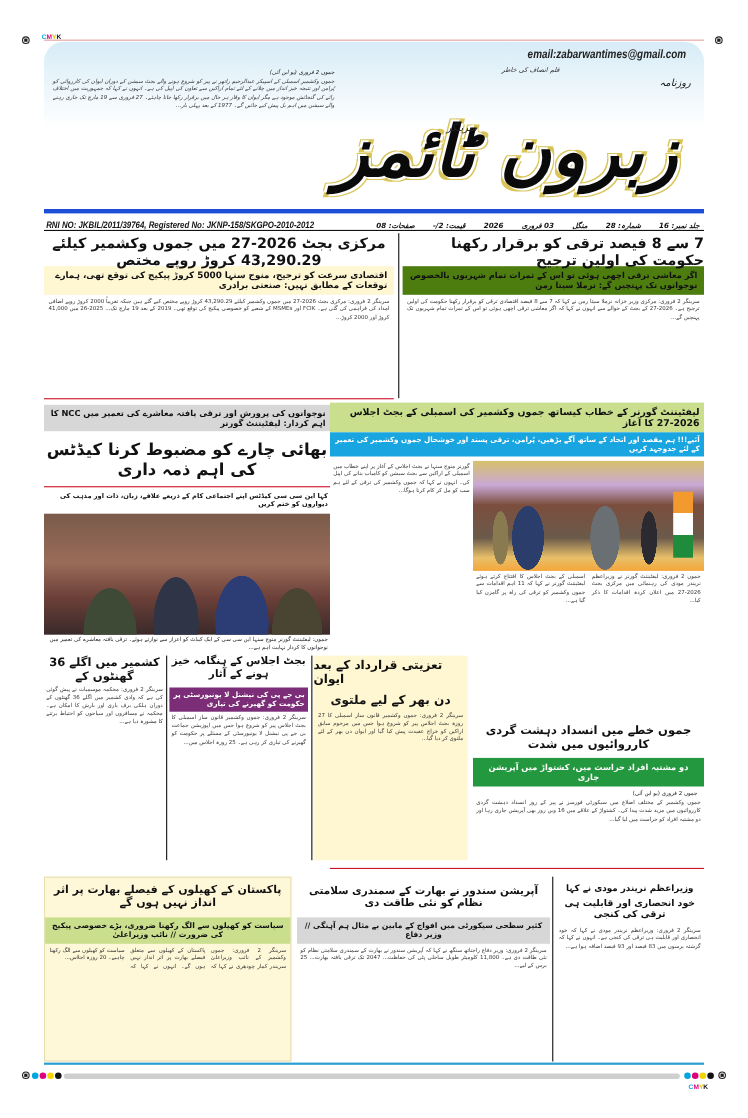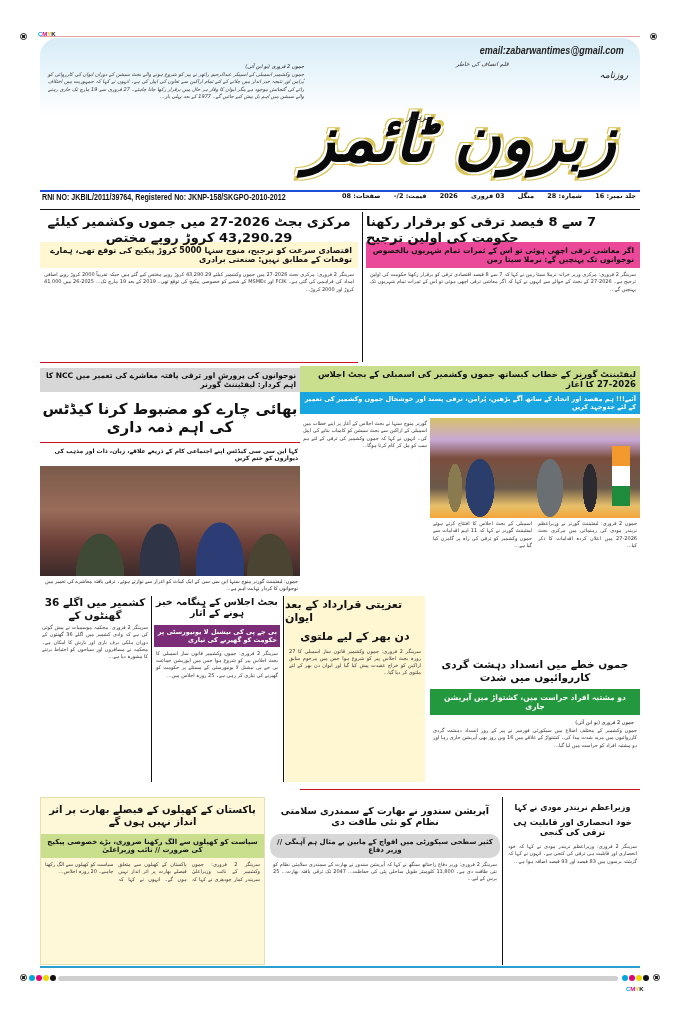--- a/index.html
+++ b/index.html
@@ -23,30 +23,30 @@
   .logo-text { position: absolute; right: 0; top: 0; font-family: "DejaVu Serif", serif; font-size: 64px; font-weight: bold; color: #0a0a0a;
     text-shadow: 2px 2px 0 #fff, -2px -2px 0 #fff, 3px 3px 0 #d9c45a, -3px 3px 0 #d9c45a, 3px -3px 0 #d9c45a, -3px -3px 0 #d9c45a; letter-spacing: -4px; line-height: 110px; white-space: nowrap; }
   .logo-city { position: absolute; left: 70px; top: 28px; font-size: 9px; color: #222; }
   .mast-story { position: absolute; left: 0; top: 22px; width: 270px; }
   .mast-story h2 { font-size: 12px; font-weight: bold; padding: 0 12px 2px 0; border-bottom: 1px solid #111; margin-left: 20px; }
   .dateline { font-size: 5px; margin-top: 3px; padding-right: 6px; }
   .bodytext { font-size: 5px; line-height: 7.3px; color: #333; text-align: justify; }
   .mast-story .bodytext { padding: 2px 6px 0 8px; }
 
   
-  .infobar { position: absolute; left: 40px; top: 190px; width: 600px; height: 20px; border-top: 2px solid #1d4ed8; border-bottom: 1px solid #111; display: flex; align-items: flex-start; font-size: 7px; font-weight: bold; }
+  .infobar { position: absolute; left: 40px; top: 190px; width: 600px; height: 20px; border-top: 4px solid #1d4ed8; border-bottom: 1px solid #111; display: flex; align-items: flex-end; font-size: 7px; font-weight: bold; font-style: italic; }
   .rni { font-family: "Liberation Sans", sans-serif; font-size: 8.5px; transform: scaleX(0.84); transform-origin: left; white-space: nowrap; margin-left: 2px; width: 300px; }
   .info-items { flex: 1; display: flex; justify-content: space-between; padding: 0 4px 0 0; direction: rtl; }
   .info-items span { font-size: 6.5px; }
 
   
   .hl { font-weight: bold; text-align: center; line-height: 1.2; }
   .col-sep { position: absolute; width: 1px; background: #111; }
   .box-yellow { background: #fff6d2; }
-  .box-pink { background: #ec4899; }
+  .box-pink { background: #4d7c0f; }
   .box-green { background: #c9df8e; }
   .box-grey { background: #d7d7d7; }
   .box-blue { background: #19a5df; color: #fff; }
   .box-purple { background: #7b2d77; color: #fff; }
   .box-darkgreen { background: #23983f; color: #fff; }
   .redline { height: 1px; background: #c12; }
 
   .photo { position: absolute; overflow: hidden; }
   .photo1 { background:
       radial-gradient(ellipse 40px 70px at 60px 110px, #3f4a36 60%, transparent 61%),
@@ -102,21 +102,21 @@
 </div>
 
 <div class="col-sep" style="left:362px;top:212px;height:150px;"></div>
 <div class="abs" style="left:40px;top:214px;width:318px;">
   <div class="hl rtl" style="font-size:13px;text-align:center;height:24px;">مرکزی بجٹ 2026-27 میں جموں وکشمیر کیلئے 43,290.29 کروڑ روپے مختص</div>
   <div class="box-yellow rtl" style="font-size:8px;font-weight:bold;padding:4px 6px;margin-top:4px;">اقتصادی سرعت کو ترجیح، منوج سنہا 5000 کروڑ پیکیج کی توقع تھی، ہمارے توقعات کے مطابق نہیں: صنعتی برادری</div>
   <div class="bodytext rtl" style="padding:3px 4px;height:88px;overflow:hidden;">سرینگر 2 فروری: مرکزی بجٹ 2026-27 میں جموں وکشمیر کیلئے 43,290.29 کروڑ روپے مختص کیے گئے ہیں جبکہ تقریباً 2000 کروڑ روپے اضافی امداد کی فراہمی کی گئی ہے۔ FCIK اور MSMEs کے شعبے کو خصوصی پیکیج کی توقع تھی۔ 2019 کے بعد 19 مارچ تک... 2025-26 میں 41,000 کروڑ اور 2000 کروڑ...</div>
   <div class="redline" style="margin-top:6px;"></div>
 </div>
 <div class="abs" style="left:366px;top:214px;width:274px;">
-  <div class="hl rtl" style="font-size:13px;text-align:left;height:24px;">7 سے 8 فیصد ترقی کو برقرار رکھنا حکومت کی اولین ترجیح</div>
+  <div class="hl rtl" style="font-size:13px;text-align:right;height:24px;">7 سے 8 فیصد ترقی کو برقرار رکھنا حکومت کی اولین ترجیح</div>
   <div class="box-pink rtl" style="font-size:7.5px;font-weight:bold;padding:4px 6px;margin-top:4px;">اگر معاشی ترقی اچھی ہوئی تو اس کے ثمرات تمام شہریوں بالخصوص نوجوانوں تک پہنچیں گے: نرملا سیتا رمن</div>
   <div class="bodytext rtl" style="padding:3px 4px;height:88px;overflow:hidden;">سرینگر 2 فروری: مرکزی وزیر خزانہ نرملا سیتا رمن نے کہا کہ 7 سے 8 فیصد اقتصادی ترقی کو برقرار رکھنا حکومت کی اولین ترجیح ہے۔ 2026-27 کے بجٹ کے حوالے سے انہوں نے کہا کہ اگر معاشی ترقی اچھی ہوئی تو اس کے ثمرات تمام شہریوں تک پہنچیں گے...</div>
 </div>
 
 <div class="abs" style="left:40px;top:368px;width:260px;">
   <div class="box-grey rtl" style="font-size:7.5px;font-weight:bold;padding:3px 4px;">نوجوانوں کی پرورش اور ترقی یافتہ معاشرے کی تعمیر میں NCC کا اہم کردار: لیفٹیننٹ گورنر</div>
   <div class="hl rtl" style="font-size:15px;padding:8px 0 4px;text-align:center;">بھائی چارے کو مضبوط کرنا کیڈٹس کی اہم ذمہ داری</div>
   <div class="redline" style="margin:2px 0 2px;"></div>
   <div class="rtl" style="font-size:6px;font-weight:bold;padding:2px 2px;">کہا این سی سی کیڈٹس اپنے اجتماعی کام کے ذریعے علاقے، زبان، ذات اور مذہب کی دیواروں کو ختم کریں</div>
   <div class="photo photo1" style="position:relative;width:260px;height:110px;margin-top:3px;"></div>
@@ -164,21 +164,21 @@
 </div>
 <div class="redline abs" style="left:300px;top:789px;width:340px;"></div>
 
 <div class="abs" style="left:40px;top:797px;width:225px;height:168px;background:#fff8d8;border:1px solid #e6dfb0;">
   <div class="hl rtl" style="font-size:10px;text-align:center;padding:6px 2px;">پاکستان کے کھیلوں کے فیصلے بھارت پر اثر انداز نہیں ہوں گے</div>
   <div class="box-green rtl" style="font-size:7px;font-weight:bold;padding:4px 4px;text-align:center;">سیاست کو کھیلوں سے الگ رکھنا ضروری، بڑے خصوصی پیکیج کی ضرورت // نائب وزیراعلیٰ</div>
   <div class="bodytext rtl" style="padding:3px 4px;height:110px;overflow:hidden;column-count:3;column-gap:5px;">سرینگر 2 فروری: جموں وکشمیر کے نائب وزیراعلیٰ سریندر کمار چودھری نے کہا کہ پاکستان کے کھیلوں سے متعلق فیصلے بھارت پر اثر انداز نہیں ہوں گے۔ انہوں نے کہا کہ سیاست کو کھیلوں سے الگ رکھنا چاہیے۔ 20 روزہ اجلاس...</div>
 </div>
 <div class="abs" style="left:270px;top:797px;width:230px;">
   <div class="hl rtl" style="font-size:9.5px;text-align:center;padding:8px 0 6px;">آپریشن سندور نے بھارت کے سمندری سلامتی نظام کو نئی طاقت دی</div>
-  <div class="box-grey rtl" style="font-size:7px;font-weight:bold;padding:4px 4px;text-align:center;border-radius:10px;">کثیر سطحی سیکورٹی میں افواج کے مابین بے مثال ہم آہنگی // وزیر دفاع</div>
+  <div class="box-grey rtl" style="font-size:7px;font-weight:bold;padding:4px 4px;text-align:center;">کثیر سطحی سیکورٹی میں افواج کے مابین بے مثال ہم آہنگی // وزیر دفاع</div>
   <div class="bodytext rtl" style="padding:3px 3px;height:118px;overflow:hidden;">سرینگر 2 فروری: وزیر دفاع راجناتھ سنگھ نے کہا کہ آپریشن سندور نے بھارت کے سمندری سلامتی نظام کو نئی طاقت دی ہے۔ 11,800 کلومیٹر طویل ساحلی پٹی کی حفاظت... 2047 تک ترقی یافتہ بھارت... 25 برس کے لیے...</div>
 </div>
 <div class="col-sep" style="left:502px;top:797px;height:168px;"></div>
 <div class="abs" style="left:505px;top:797px;width:135px;">
   <div class="hl rtl" style="font-size:8px;text-align:center;padding-top:6px;">وزیراعظم نریندر مودی نے کہا</div>
   <div class="hl rtl" style="font-size:8.5px;text-align:center;padding:4px 0;">خود انحصاری اور قابلیت ہی ترقی کی کنجی</div>
   <div class="bodytext rtl" style="padding:2px 3px;height:122px;overflow:hidden;">سرینگر 2 فروری: وزیراعظم نریندر مودی نے کہا کہ خود انحصاری اور قابلیت ہی ترقی کی کنجی ہے۔ انہوں نے کہا کہ گزشتہ برسوں میں 83 فیصد اور 93 فیصد اضافہ ہوا ہے...</div>
 </div>
 <div class="blueline" style="left:40px;top:966px;width:600px;"></div>
 

